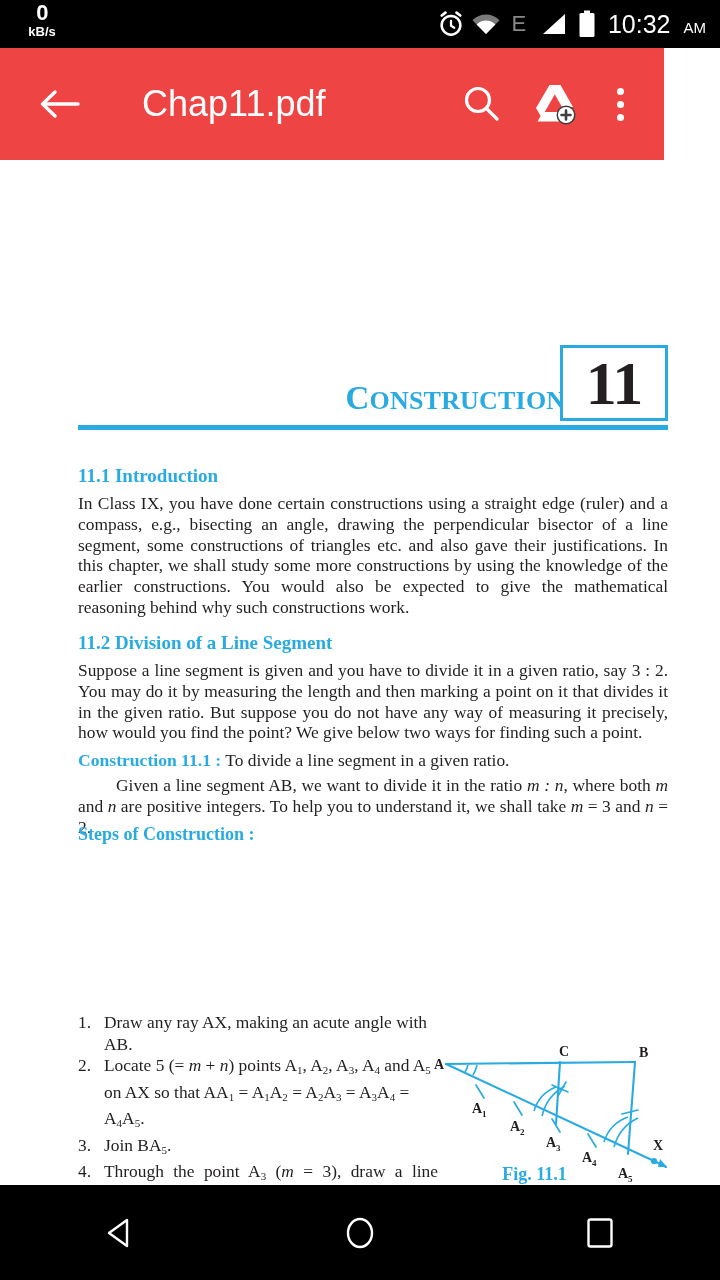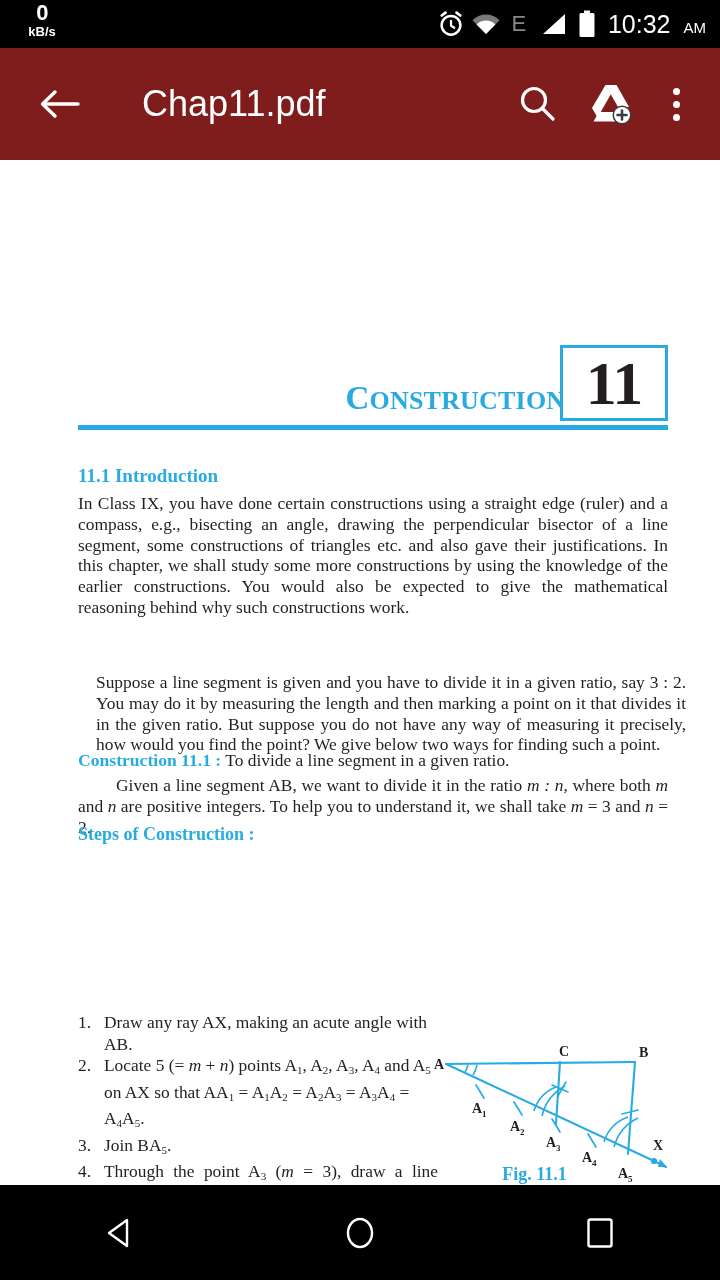--- a/index.html
+++ b/index.html
@@ -27,22 +27,22 @@
   .ic-alarm { width:34px; }
   .ic-wifi  { width:36px; }
   .ic-e     { width:30px; font-size:22px; color:#888; font-weight:400; font-family:"Liberation Sans",sans-serif; }
   .ic-sig   { width:38px; }
   .ic-batt  { width:30px; }
   .sb-clock { font-size:25px; font-weight:400; padding-left:6px; padding-right:6px; letter-spacing:0px;}
   .sb-clock .ampm { font-size:15px; margin-left:13px;}
 
   
   .appbar {
-    position:absolute; top:48px; left:0; width:720px; height:112px;
-    background:#7f1d1d;
+    position:absolute; top:48px; left:0; width:664px; height:112px;
+    background:#ef4444;
   }
   .ab-back {
     position:absolute; left:28px; top:0; width:62px; height:112px;
     display:flex; align-items:center; justify-content:center;
   }
   .ab-title {
     position:absolute; left:142px; top:0; height:112px; display:flex; align-items:center;
     color:#fff; font-size:36px; font-weight:400; letter-spacing:0px;
   }
   .ab-actions { position:absolute; right:16px; top:0; height:112px; display:flex; align-items:center; }
@@ -201,21 +201,22 @@
       <div class="chap-title"><span class="big">C</span><span class="sc">ONSTRUCTIONS</span></div>
       <div class="chap-num-box">
         <span class="chap-num">11</span>
       </div>
     </div>
     <div class="chap-rule"></div>
 
     <div class="sec-head" style="top:305px;">11.1  Introduction</div>
     <div class="para" style="top:333px;">In Class IX, you have done certain constructions using a straight edge (ruler) and a compass, e.g., bisecting an angle, drawing the perpendicular bisector of a line segment, some constructions of triangles etc. and also gave their justifications. In this chapter, we shall study some more constructions by using the knowledge of the earlier constructions. You would also be expected to give the mathematical reasoning behind why such constructions work.</div>
 
-    <div class="para" style="top:512px;margin-left:18px;">Suppose a line segment is given and you have to divide it in a given ratio, say 3 : 2. You may do it by measuring the length and then marking a point on it that divides it in the given ratio. But suppose you do not have any way of measuring it precisely, how would you find the point? We give below two ways for finding such a point.</div>
+    <div class="sec-head" style="top:472px;">11.2  Division of a Line Segment</div>
+    <div class="para" style="top:500px;">Suppose a line segment is given and you have to divide it in a given ratio, say 3 : 2. You may do it by measuring the length and then marking a point on it that divides it in the given ratio. But suppose you do not have any way of measuring it precisely, how would you find the point? We give below two ways for finding such a point.</div>
 
     <div class="para" style="top:590px;">
       <span class="cons-label">Construction 11.1 :</span>
       <span class="cons-it">To divide a line segment in a given ratio.</span>
     </div>
 
     <div class="para" style="top:615px; text-indent:38px;"><span>Given a line segment AB, we want to divide it in the ratio </span><i>m : n</i><span>, where both </span><i>m</i><span> and </span><i>n</i><span> are positive integers. To help you to understand it, we shall take </span><i>m</i><span> = 3 and </span><i>n</i><span> = 2.</span></div>
 
     <div class="sec-head" style="top:664px; font-size:18px;">Steps of Construction :</div>
 

